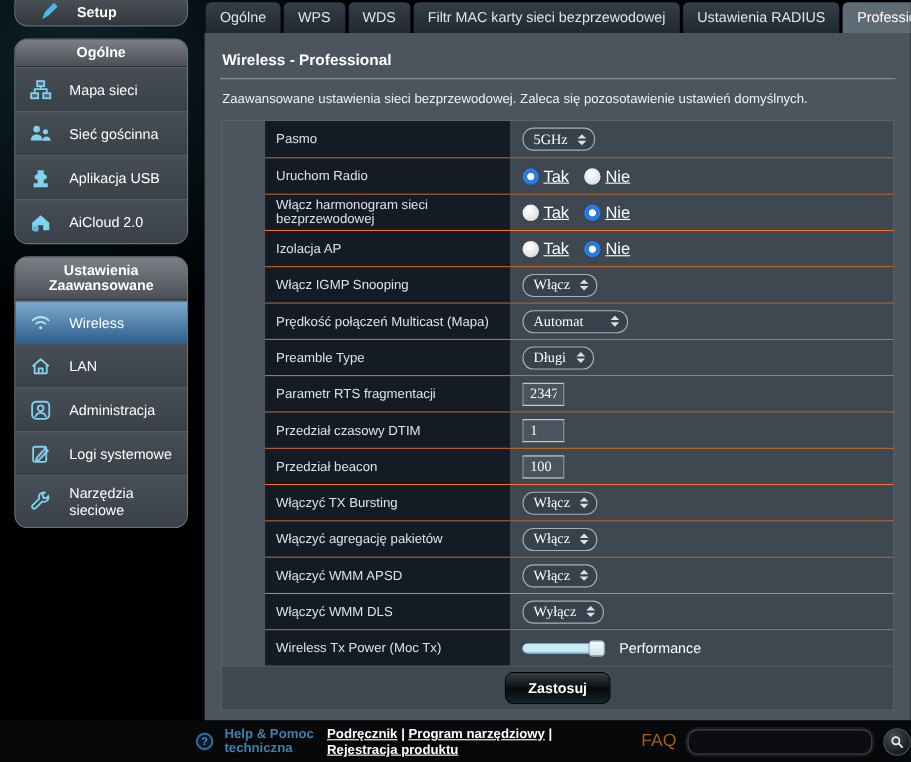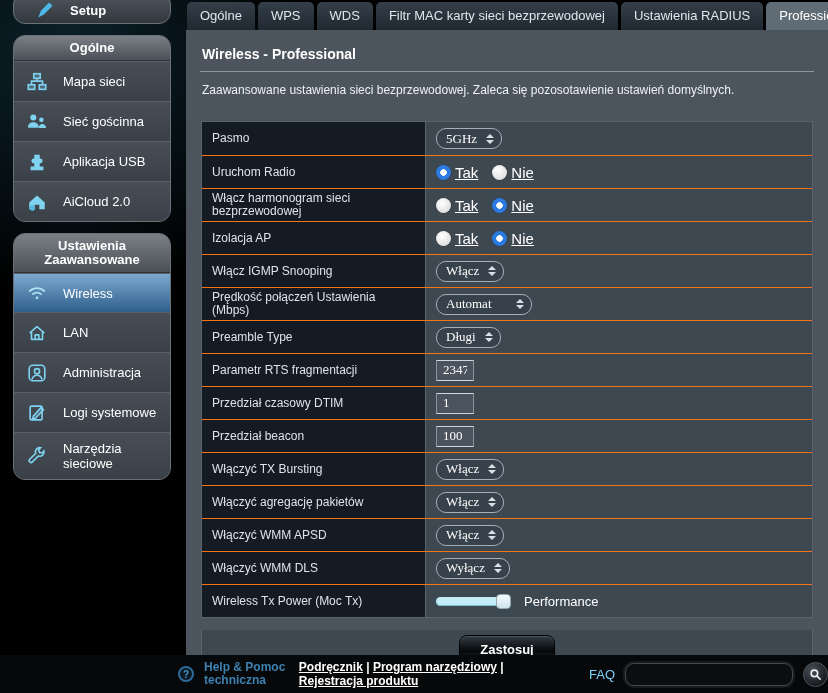--- a/index.html
+++ b/index.html
@@ -63,21 +63,21 @@
   .panel{
     flex:1; background:#4c555e; padding:12px 0 0 0; min-height:0;
   }
   .panel-inner{ padding:0 14px; }
   .page-title{
     font-size:14px; font-weight:bold; color:#fff;
     padding:4px 2px 9px; border-bottom:1px solid #8c969e;
   }
   .page-desc{ font-size:12px; color:#eef2f5; padding:11px 2px 12px; }
 
-  .settings-table{ border:1px solid #59636c; margin:12px 1px; }
+  .settings-table{ border:1px solid #59636c; margin:0 1px;padding-left:39px; }
   .row{ display:flex; height:33px; }
   .row + .row{ border-top:1px solid #f97316; }
   .cell{ display:flex; align-items:center; }
   .label-cell{
     width:224px; flex-shrink:0; background:#151b24; color:#dde3e8;
     font-size:12px; padding:2px 10px; border-right:1px solid #59636c;
     line-height:13px;
   }
   .value-cell{ flex:1; background:#3e4851; padding-left:10px; gap:4px; }
 
@@ -141,21 +141,21 @@
   .help-icon{
     width:16px; height:16px; border-radius:50%; flex-shrink:0; margin-left:-6px;
     background:#0c1822; border:2px solid #2d6a97; color:#4a9ad0;
     font-size:10px; font-weight:bold; display:flex; align-items:center; justify-content:center;
   }
   .help-text{ color:#3e81b0; font-weight:bold; font-size:12px; width:92px; line-height:13px; }
   .footer-links{ width:268px; font-size:12px; font-weight:bold; line-height:14px; }
   .footer-links a{ color:#fff; text-decoration:underline; cursor:pointer; }
   .sep{ color:#fff; font-weight:bold; }
   .sep::before{ content:" | "; }
-  .faq-label{ color:#7dd3fc; font-size:13px; margin-left:33px; }
+  .faq-label{ color:#a16207; font-size:16px; margin-left:33px; }
   .faq-search{
     width:168px; height:23px; border-radius:9px;
     background:#0b0d10; border:1px solid #43494f;
     box-shadow:0 0 0 2px #17191c; color:#dfe5e9;
     font-size:12px; padding:0 10px; outline:none;
   }
   .search-btn{
     width:25px; height:25px; border-radius:50%; cursor:pointer;
     background:radial-gradient(circle at 35% 30%, #474f56, #15191d 75%);
     border:1px solid #4d555c;
@@ -343,21 +343,21 @@
                   <div class="select-pill">
                     <span>Włącz</span>
                     <span class="sel-arrows">
                       <i class="up"></i>
                       <i class="down"></i>
                     </span>
                   </div>
                 </div>
               </div>
               <div class="row">
-                <div class="cell label-cell">Prędkość połączeń Ustawienia (Mbps)</div>
+                <div class="cell label-cell">Prędkość połączeń Multicast (Mapa)</div>
                 <div class="cell value-cell">
                   <div class="select-pill wide">
                     <span>Automat</span>
                     <span class="sel-arrows">
                       <i class="up"></i>
                       <i class="down"></i>
                     </span>
                   </div>
                 </div>
               </div>

